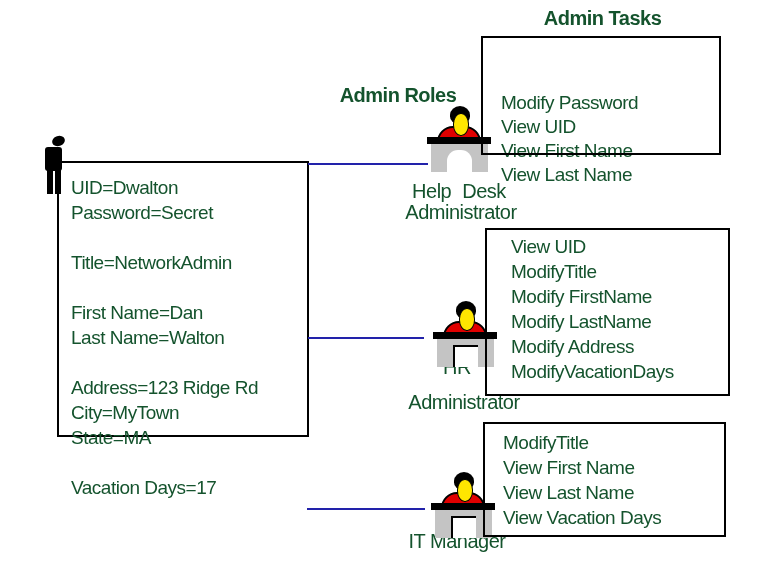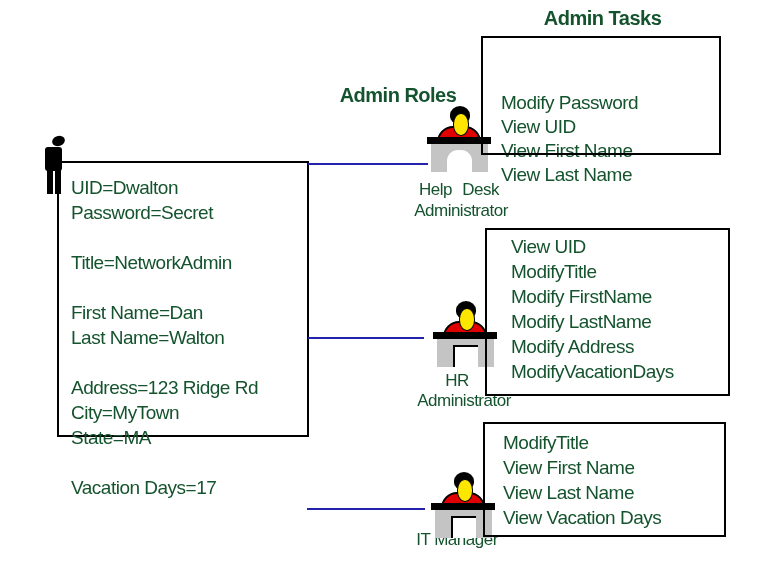--- a/index.html
+++ b/index.html
@@ -4,21 +4,21 @@
 <style>
   html,body{margin:0;padding:0;background:#fff;}
   #canvas{
     position:relative;width:778px;height:563px;background:#fff;overflow:hidden;
     font-family:"Liberation Sans", sans-serif;color:#14532d;
     letter-spacing:-0.5px;
   }
   .abs{position:absolute;}
   .heading{font-weight:bold;font-size:20px;text-align:center;white-space:nowrap;}
   .body-text{font-size:19px;white-space:pre-line;}
-  .role-label{font-size:17px;text-align:center;white-space:nowrap;}
+  .role-label{font-size:20px;text-align:center;white-space:nowrap;}
   .wide-space{word-spacing:6px;}
 
   
   #user-box{
     left:57px;top:161px;width:252px;height:276px;box-sizing:border-box;
     border:2px solid #000;background:#fff;z-index:1;
   }
   #user-box .body-text{position:absolute;left:12px;top:12px;line-height:25px;}
 
   
@@ -133,18 +133,18 @@
     <div class="hair"></div>
     <div class="face"></div>
     <div class="desk-bar"></div>
     <div class="desk-body"></div>
     <div class="cutout square"></div>
   </div>
 
   <div class="abs role-label wide-space z3" style="left:399px;top:180px;width:120px;">Help Desk</div>
   <div class="abs role-label z3" style="left:391px;top:201px;width:140px;">Administrator</div>
 
-  <div class="abs role-label z3" style="left:397px;top:371px;width:120px;text-align:center;">HR</div>
+  <div class="abs role-label z3" style="left:397px;top:356px;width:120px;text-align:center;">HR</div>
   <div class="abs role-label z3" style="left:394px;top:391px;width:140px;">Administrator</div>
 
   <div class="abs role-label z3" style="left:397px;top:530px;width:120px;">IT Manager</div>
 
 </div>
 
 </body></html>

